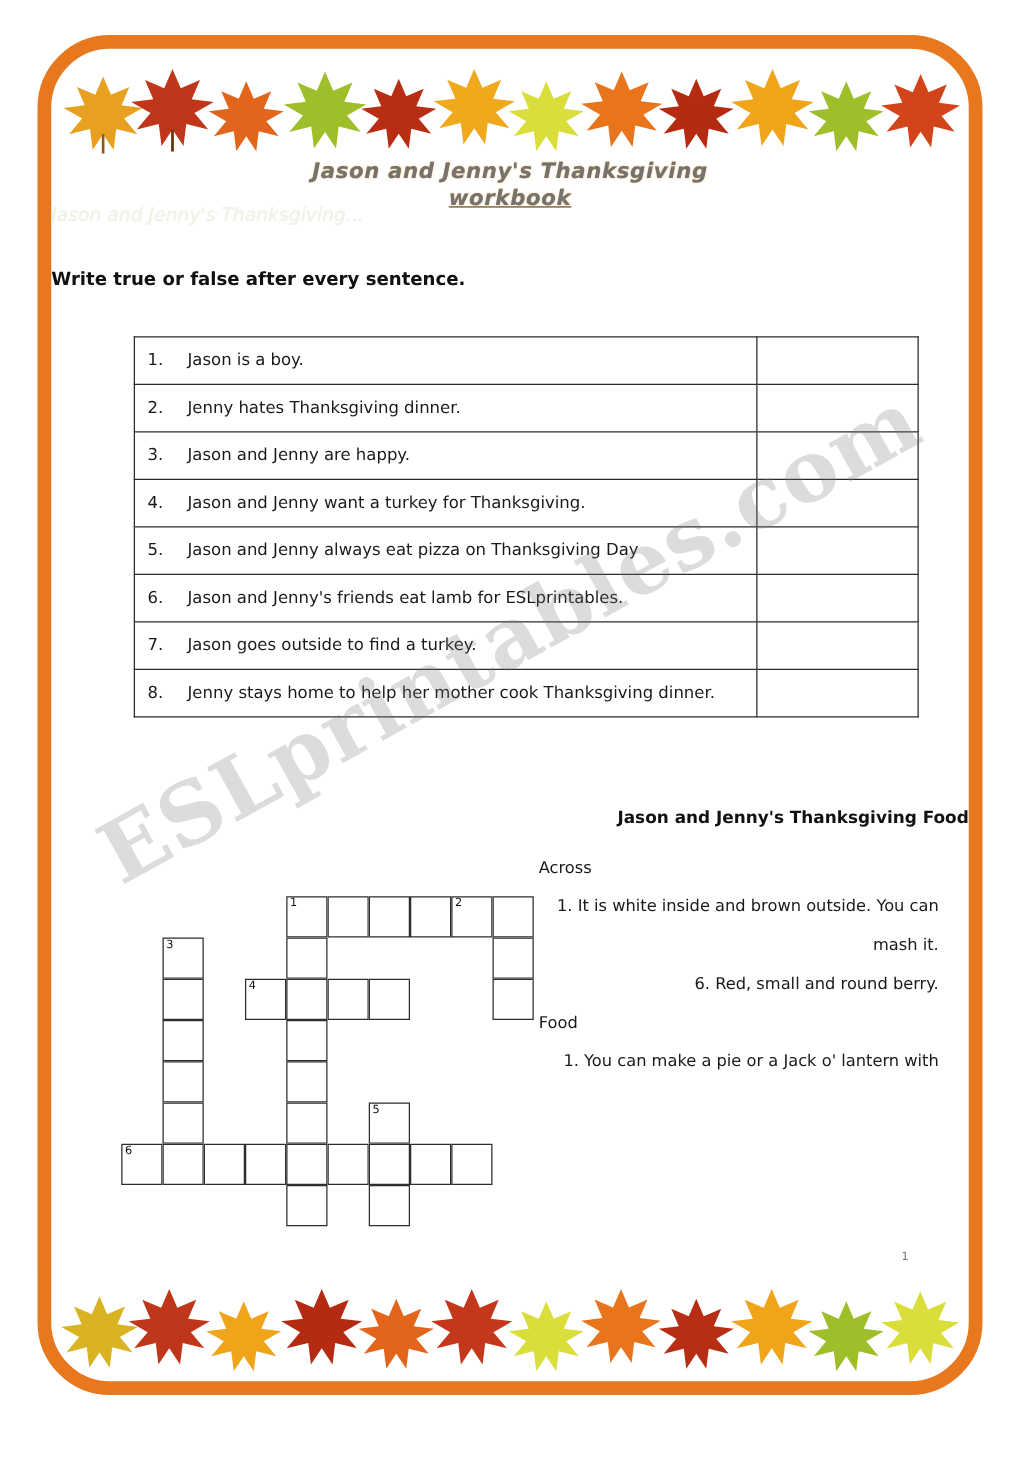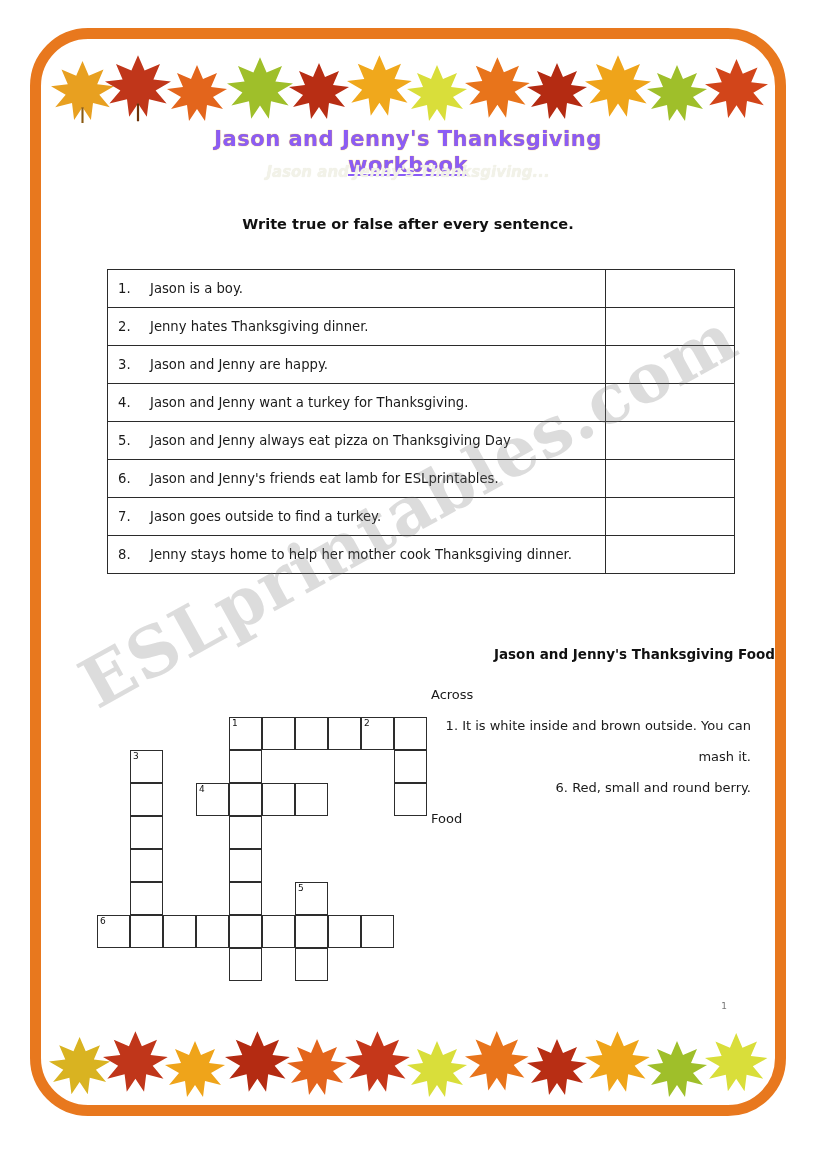--- a/index.html
+++ b/index.html
@@ -66,51 +66,50 @@
   #leaf-banner-bottom { bottom: 8px; }
 
   
   #title-main {
     position: absolute;
     top: 88px;
     left: 0;
     width: 100%;
     text-align: center;
     font-family: "DejaVu Sans", sans-serif;
-    font-size: 21px;
+    font-size: 17px;
     font-weight: bold;
-    color: #8b5cf6;
+    font-style: italic;
+    color: #737373;
     letter-spacing: .5px;
     text-shadow: 0 0 1px #d98b08;
   }
   #title-line2 {
     display: block;
     margin-top: 2px;
     text-decoration: underline;
   }
   #title-ghost {
     position: absolute;
     top: 124px;
     left: 0;
     width: 100%;
-    text-align: center;
     font-family: "DejaVu Sans", sans-serif;
     font-size: 15px;
-    font-weight: bold;
+    font-weight: normal;
     font-style: italic;
     color: #f2f2e8;
     text-shadow: 0 0 1px #e7e7dd;
   }
 
   #instruction {
     position: absolute;
     top: 177px;
     left: 0;
     width: 100%;
-    text-align: center;
     font-family: "DejaVu Sans", sans-serif;
     font-size: 14.5px;
     font-weight: bold;
     color: #111111;
   }
 
   
   #tf-table {
     position: absolute;
     left: 66px;
@@ -397,20 +396,21 @@
       <div class="cw-cell" style="left:132px; top:231px;"></div>
       <div class="cw-cell" style="left:198px; top:231px;"></div>
     </div>
 
     <div id="clues">
       <div class="heading">Across</div>
       <div class="clue">1. It is white inside and brown outside. You can</div>
       <div class="clue">mash it.</div>
       <div class="clue">6. Red, small and round berry.</div>
       <div class="heading">Food</div>
+      <div class="clue">1. You can make a pie or a Jack o' lantern with</div>
     </div>
 
     <div id="page-number">1</div>
 
     <div class="leaf-banner" id="leaf-banner-bottom">
       <svg width="100%" height="70" viewBox="0 0 734 70" preserveAspectRatio="none">
         <g>
           <g transform="translate(8,8) scale(1.02)">
             <path d="M30 2 L36 16 L50 10 L44 24 L60 26 L46 34 L56 46 L40 42 L38 58 L30 46 L22 58 L20 42 L4 46 L14 34 L0 26 L16 24 L10 10 L24 16 Z" fill="#D9B321"></path>
           </g>

